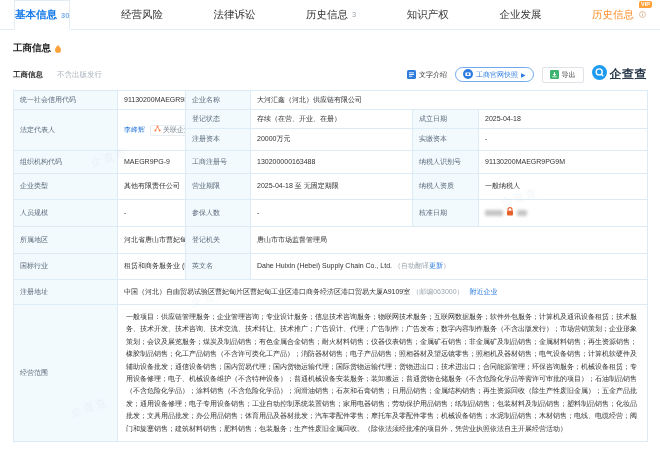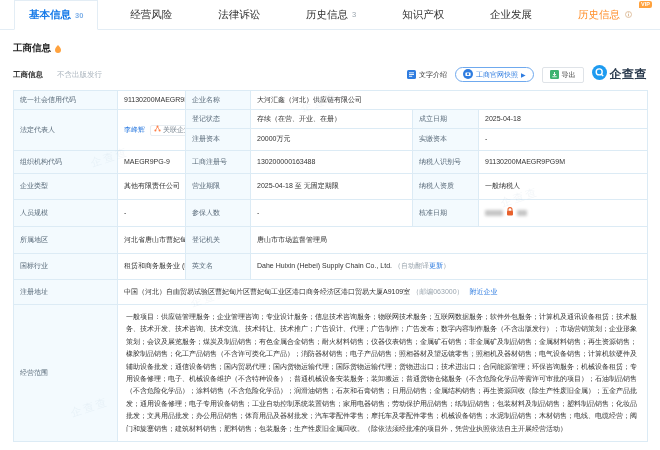--- a/index.html
+++ b/index.html
@@ -7,21 +7,21 @@
     font-family:"Liberation Sans","DejaVu Sans",sans-serif; color:#333; position:relative; }
 
   
   .wm { position:absolute; font-size:11px; color:#5b85a8; opacity:.07;
     transform:rotate(-18deg); pointer-events:none; letter-spacing:2px; }
 
   
   .tabbar { display:flex; align-items:stretch; height:30px; border-bottom:1px solid #e3edf5;
     padding:0 14px; justify-content:space-between; background:#fff; position:relative; z-index:2;}
   .tab { display:flex; align-items:center; gap:2px; font-size:10.5px; color:#333;
-    padding:0 14px; cursor:pointer; position:relative; }
+    padding:0 0; cursor:pointer; position:relative; }
   .tab .cnt { font-size:7.5px; color:#9ab6d8; margin-left:2px; }
   .tab.active { border:1px solid #e3edf5; border-bottom:1px solid #fff; margin-bottom:-1px;
     background:#fff; color:#1479e8; font-weight:bold; }
   .tab.active .cnt { color:#7fb0e8; }
   .tab.vip { color:#ff8f2b; }
   .vip-chip { position:absolute; top:1px; right:-6px; background:#ffa23e; color:#fff;
     font-size:5.5px; font-weight:bold; line-height:7px; padding:0 2px; border-radius:2px 2px 2px 0; }
   .info-ic { margin-left:3px; display:inline-flex; }
 
   

